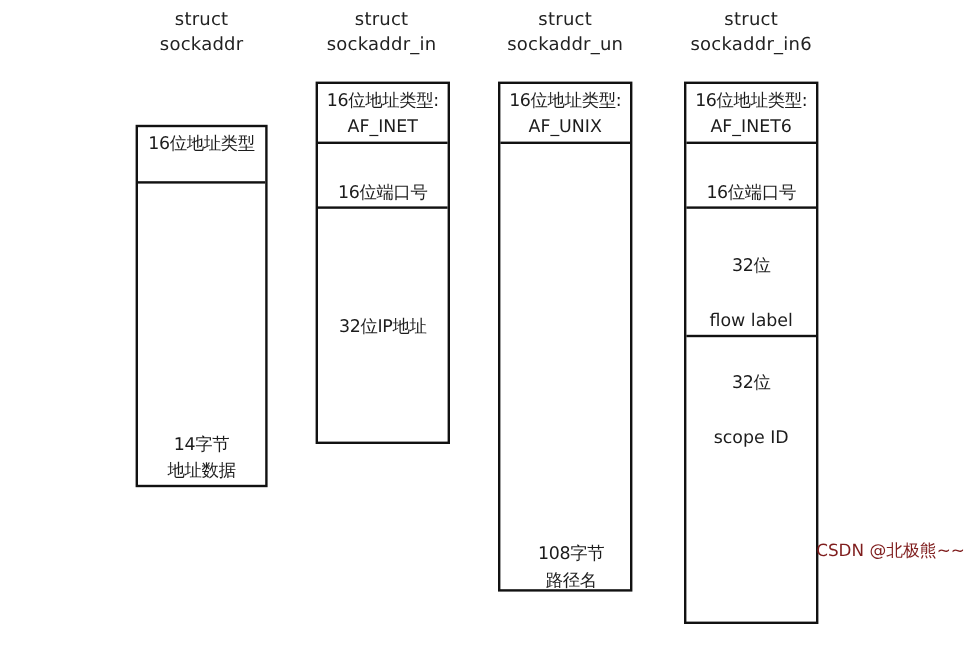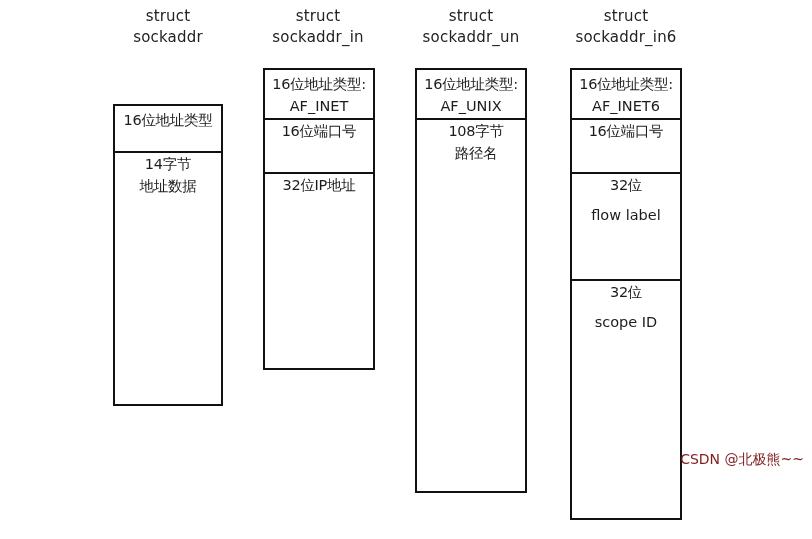--- a/index.html
+++ b/index.html
@@ -38,37 +38,37 @@
     border: 2px solid #111111;
     box-sizing: border-box;
     background: #ffffff;
   }
   .cell {
     box-sizing: border-box;
     border-bottom: 2px solid #111111;
     display: flex;
     flex-direction: column;
     align-items: center;
-    justify-content: flex-start;
+    justify-content: flex-end;
     text-align: center;
     font-size: 14.5px;
     line-height: 22px;
     color: #1c1c1c;
     padding: 0 2px;
     overflow: hidden;
   }
   .cell:last-child {
     border-bottom: none;
   }
   .cell .line {
     display: block;
     white-space: nowrap;
   }
   .cell .line.spaced {
-    margin-top: 8px;
+    margin-top: 24px;
   }
   .cell .line.cjk {
     letter-spacing: -0.3px;
   }
 
   
   .cell.header-cell {
     justify-content: flex-start;
     padding-top: 3px;
   }

